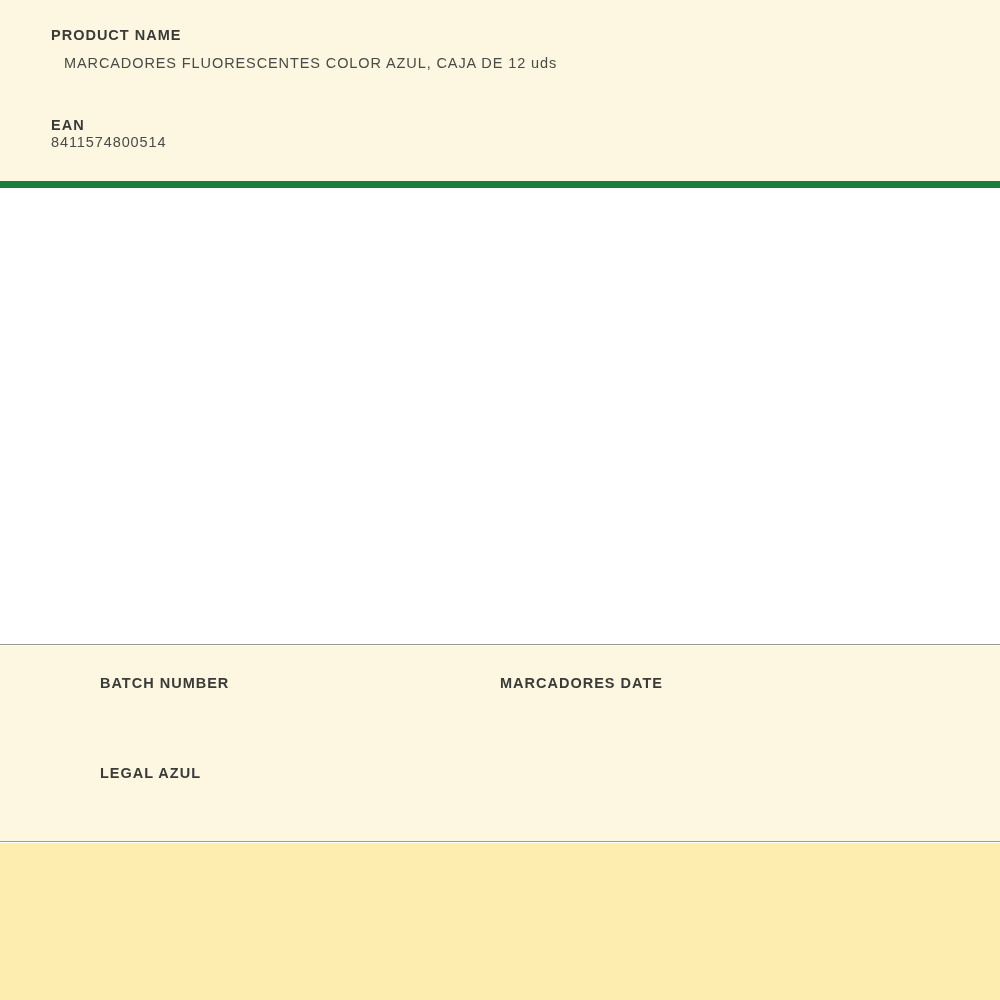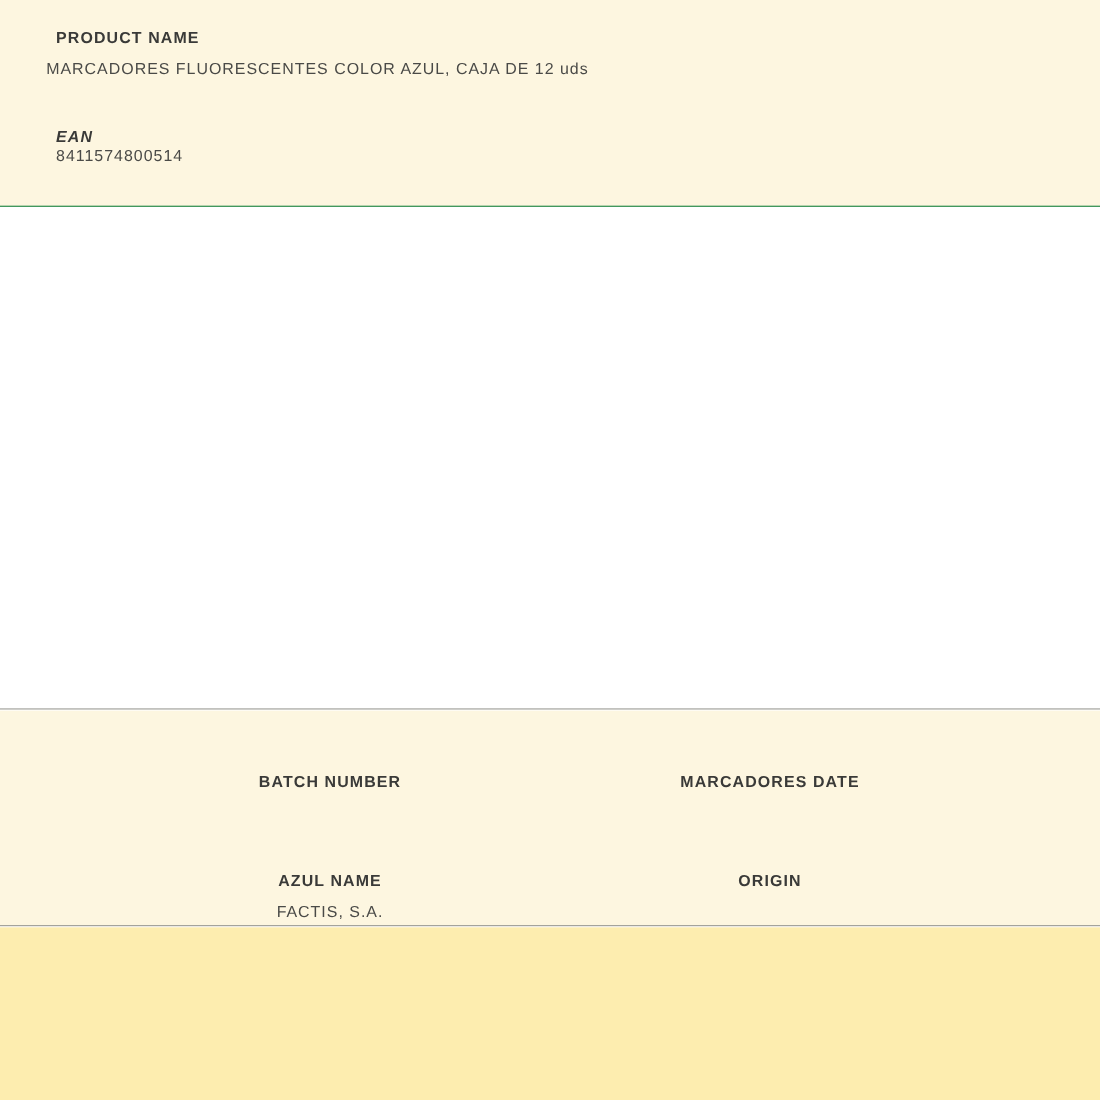--- a/index.html
+++ b/index.html
@@ -23,21 +23,21 @@
 
   
   .top-section {
     position: absolute;
     left: 0;
     top: 0;
     width: 1000px;
     height: 188px;
     background: #fdf6e0;
     box-sizing: border-box;
-    border-bottom: 1px solid #15803d;
+    border-bottom: 7px solid #15803d;
     text-align: center;
   }
   .field-label {
     font-size: 14.5px;
     font-weight: bold;
     letter-spacing: 1.0px;
     color: #3a3a38;
   }
   .field-value {
     font-size: 14.5px;
@@ -45,28 +45,27 @@
     letter-spacing: 0.9px;
     color: #4a4a47;
   }
   .top-product-label {
     position: absolute;
     left: 51px;
     top: 27px;
   }
   .top-product-value {
     position: absolute;
-    left: 42px;
+    left: 64px;
     top: 55px;
   }
   .top-ean-label {
     position: absolute;
     left: 51px;
     top: 117px;
-    font-style: italic;
   }
   .top-ean-value {
     position: absolute;
     left: 51px;
     top: 134px;
   }
 
   
   .middle-blank {
     position: absolute;
@@ -85,22 +84,21 @@
     left: 0;
     top: 646px;
     width: 1000px;
     height: 196px;
     background: #fdf6e0;
     box-sizing: border-box;
     border-bottom: 1px solid #9b9b94;
   }
   .col-center {
     position: absolute;
-    text-align: center;
-    margin-top: 28px;
+    text-align: left;
   }
   .batch-label {
     left: 100px;
     top: 675px;
     width: 400px;
   }
   .batch-value {
     left: 100px;
     top: 704px;
     width: 400px;
@@ -162,23 +160,21 @@
   <section class="middle-blank"></section>
 
   <section class="lower-section"></section>
 
   <div class="field-label col-center batch-label">BATCH NUMBER</div>
   <div class="field-value col-center batch-value"></div>
 
   <div class="field-label col-center exp-label">MARCADORES DATE</div>
   <div class="field-value col-center exp-value"></div>
 
-  <div class="field-label col-center legal-label">AZUL NAME</div>
-  <div class="field-value col-center legal-value">FACTIS, S.A.</div>
+  <div class="field-label col-center legal-label">LEGAL AZUL</div>
 
-  <div class="field-label col-center origin-label">ORIGIN</div>
 
   <section class="gpsr-section">
     
     
   </section>
 
 </div>
 
 </body></html>

